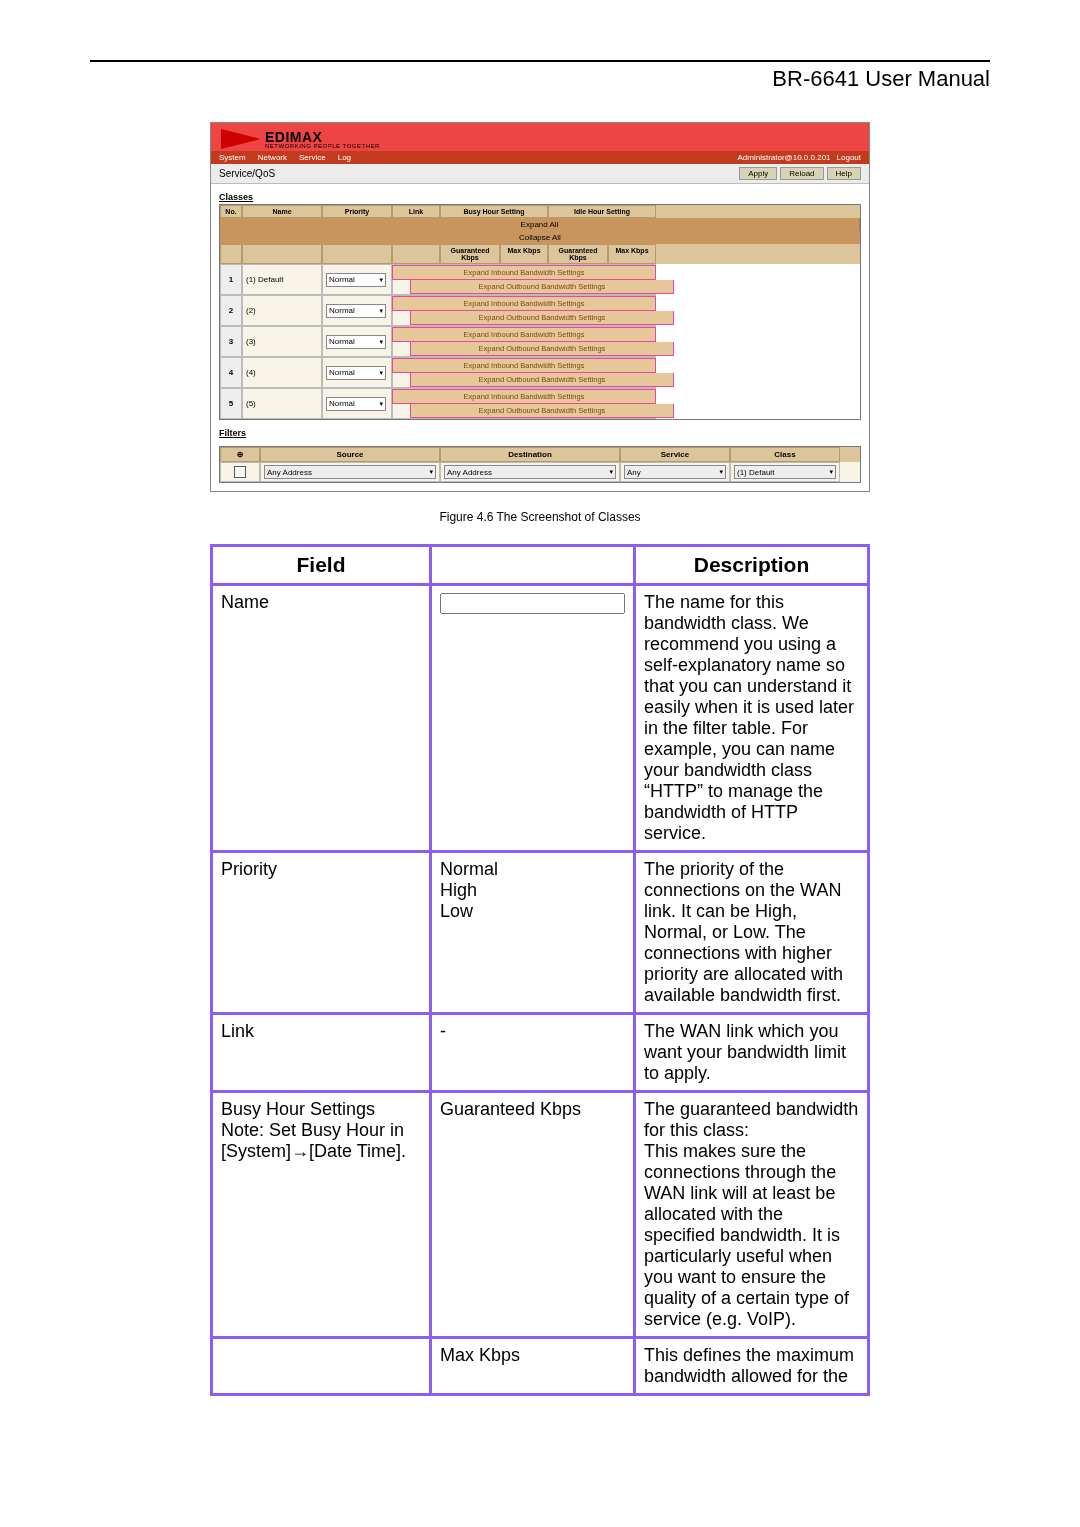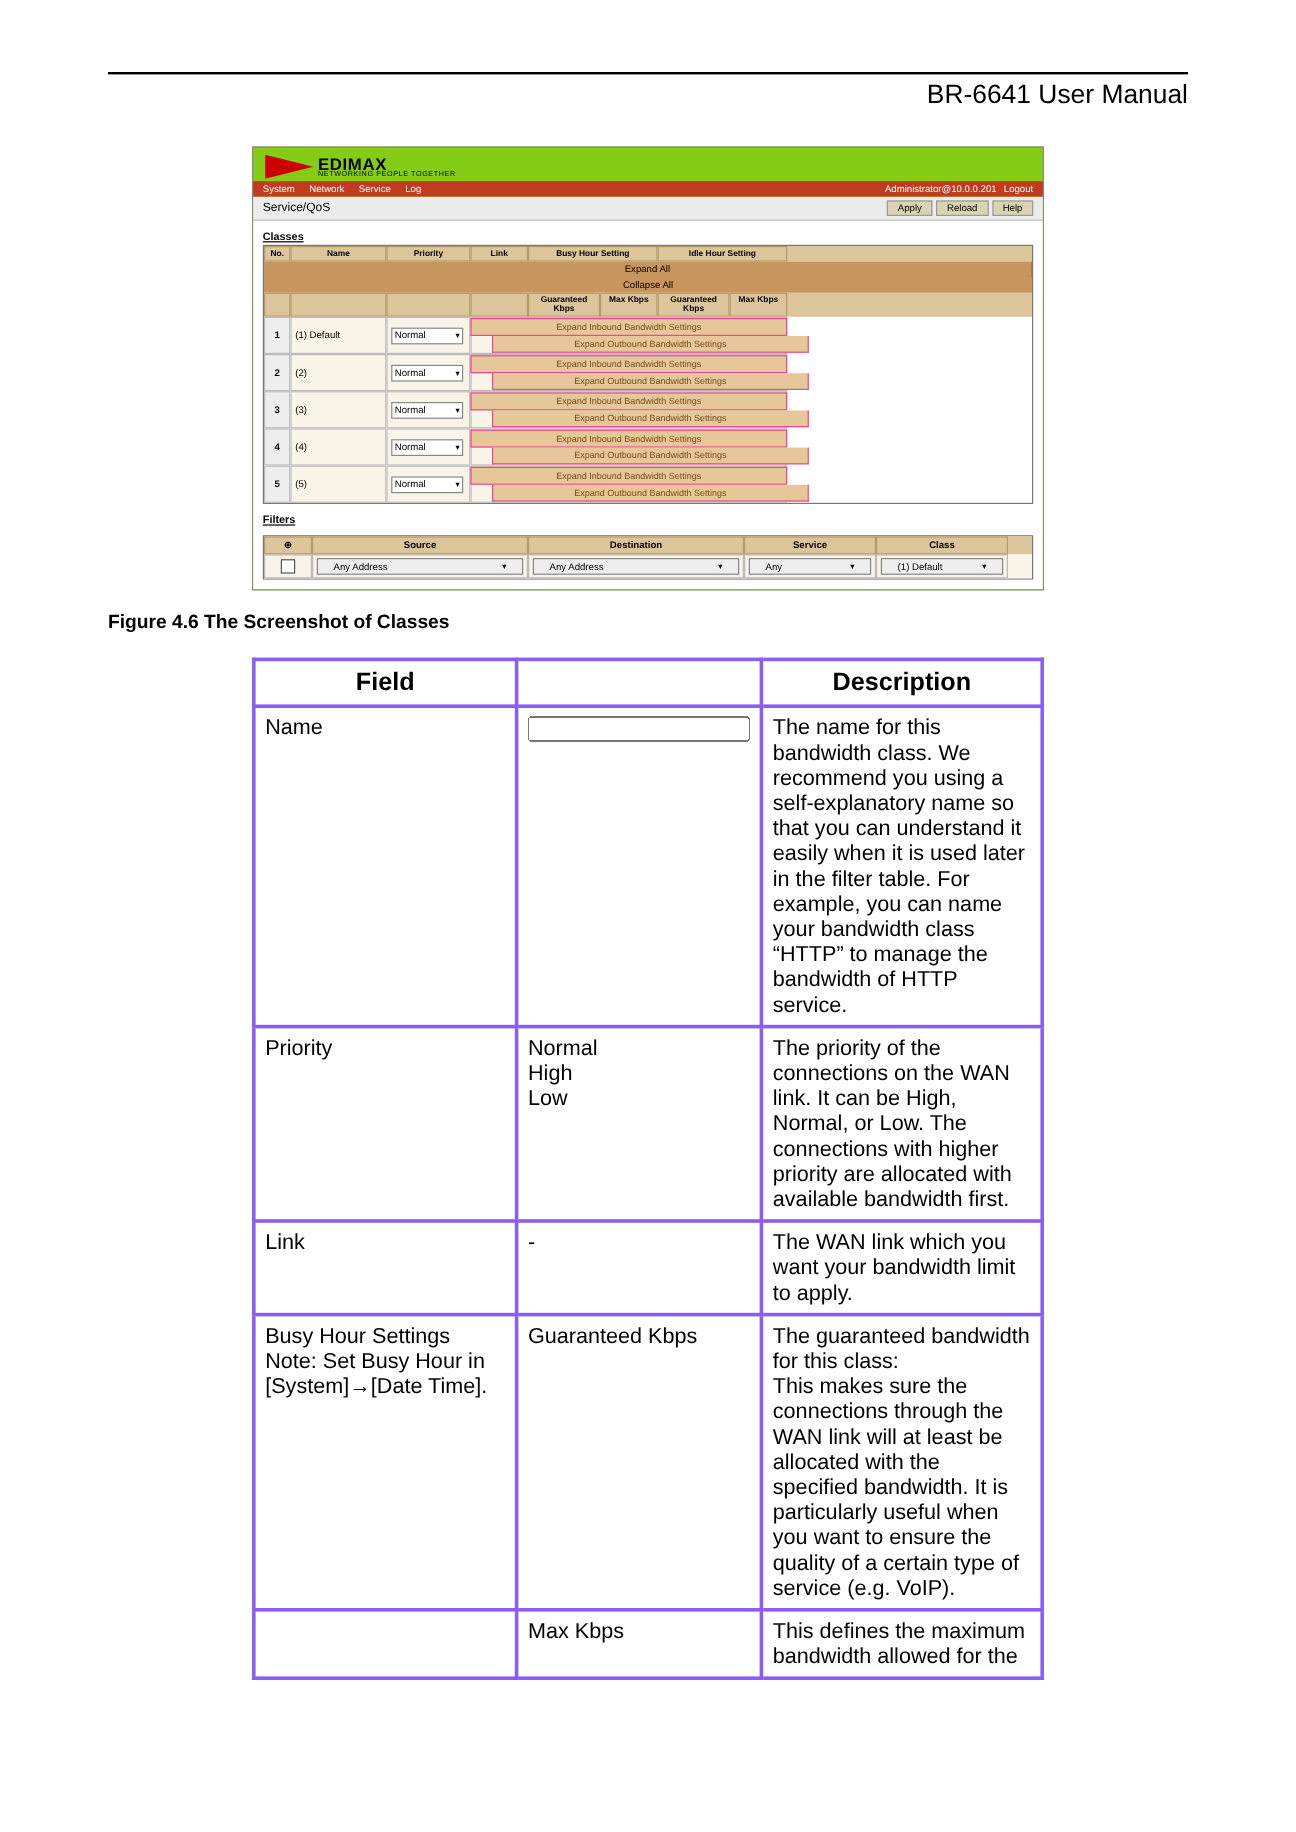--- a/index.html
+++ b/index.html
@@ -25,21 +25,21 @@
   .body-text {
     font-size: 22px;
     line-height: 1.6;
     margin: 15px 120px 25px 120px;
   }
 
   
   .shot {
     margin: 10px 120px 15px 120px;
     border: 1px solid #888;
-    background: #84cc16;
+    background: #ef4444;
     font-size: 9px;
   }
   .shot-logo-row {
     display: flex;
     align-items: center;
     padding: 6px 10px 2px 10px;
   }
   .logo-arrow {
     width: 0; height: 0;
     border-top: 10px solid transparent;
@@ -135,29 +135,28 @@
   }
   .flt-head > div { border:1px solid #b79a6c; padding:2px 1px; }
   .flt-row {
     display:grid;
     grid-template-columns: 40px 180px 180px 110px 110px;
     font-size:8px; background:#f8f4e8;
   }
   .flt-row > div { border:1px solid #bbb; padding:2px 3px; display:flex; align-items:center; }
   .sel-box {
     flex:1; display:flex; align-items:center; justify-content:space-between;
-    border:1px solid #888; background:#eee; font-size:8px; padding:0 13px; height:12px;
+    border:1px solid #888; background:#eee; font-size:8px; padding:0 2px; height:12px;
   }
   .sel-box::after { content:"▾"; font-size:7px; }
   .chk { width:10px;height:10px;border:1px solid #555;background:#fff; margin:auto;}
 
   .fig-caption {
-    text-align:left; font-size:16px;
+    text-align:center; font-size:12px;
     margin: 18px 0 20px 0;
-    font-weight: bold;
   }
 
   .classes-heading {
     font-weight:bold; font-size:21px;
     margin: 10px 120px 6px 120px;
   }
 
   
   table.desc {
     border-collapse: collapse;

